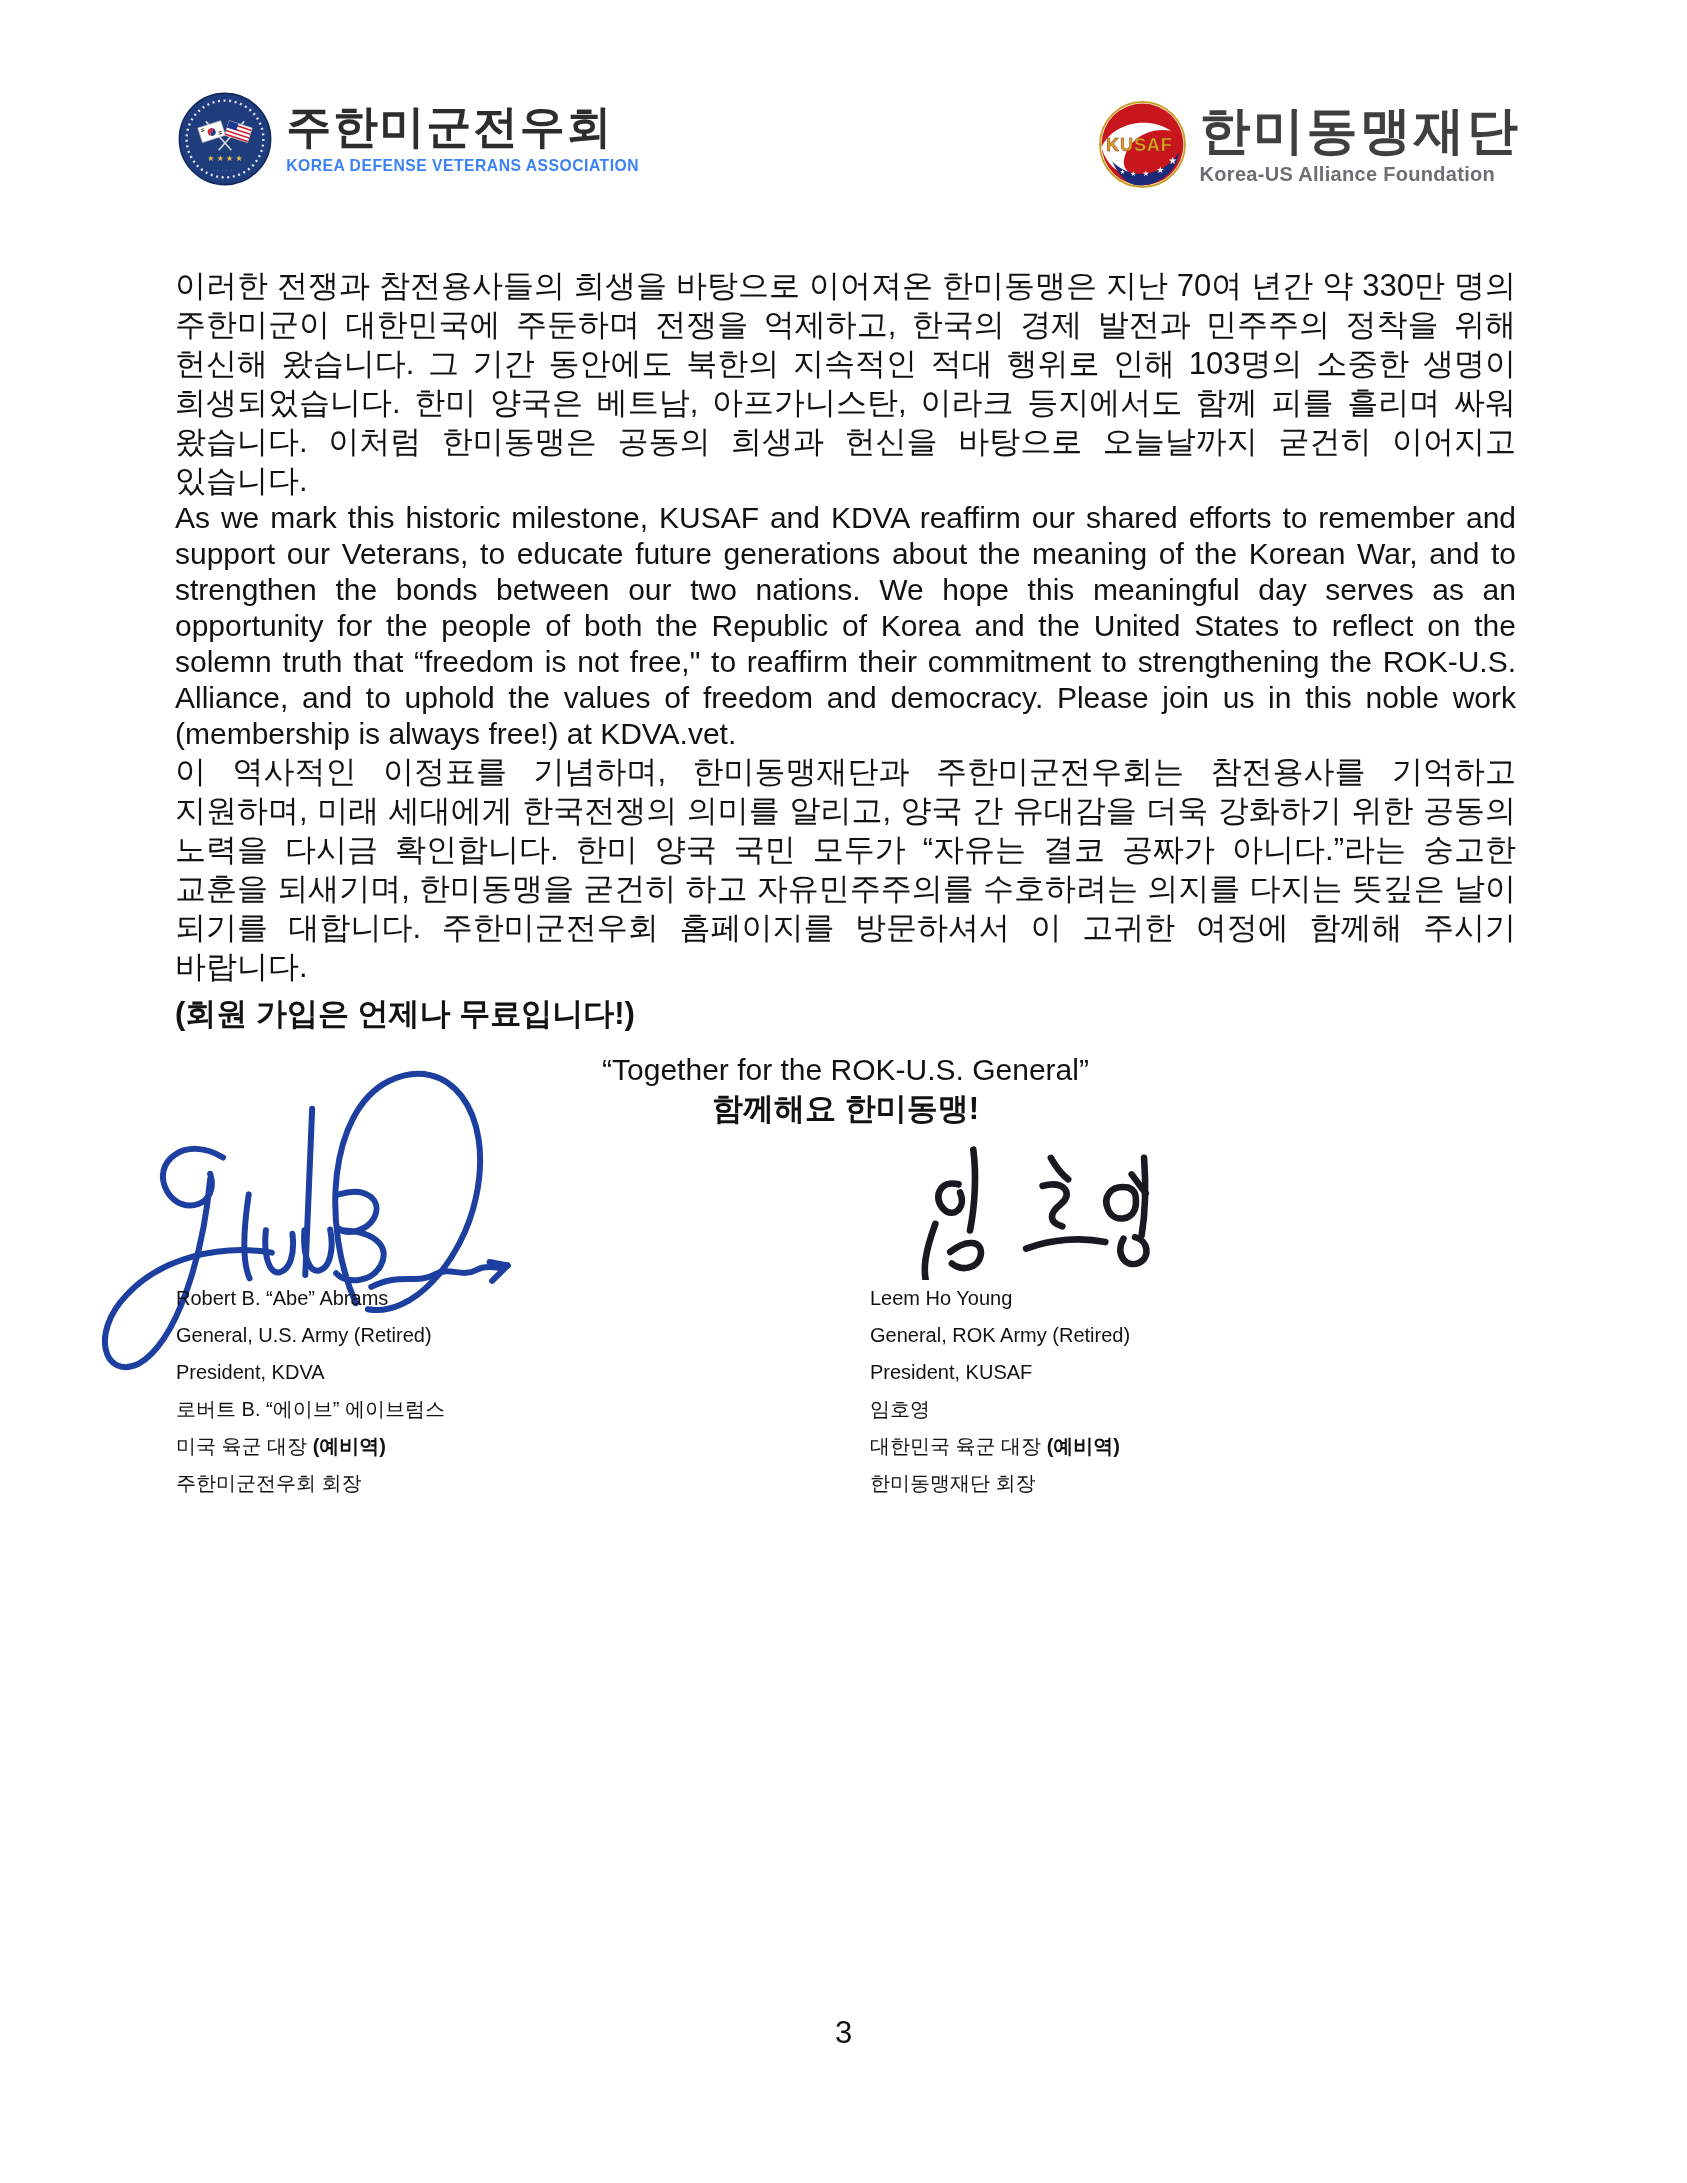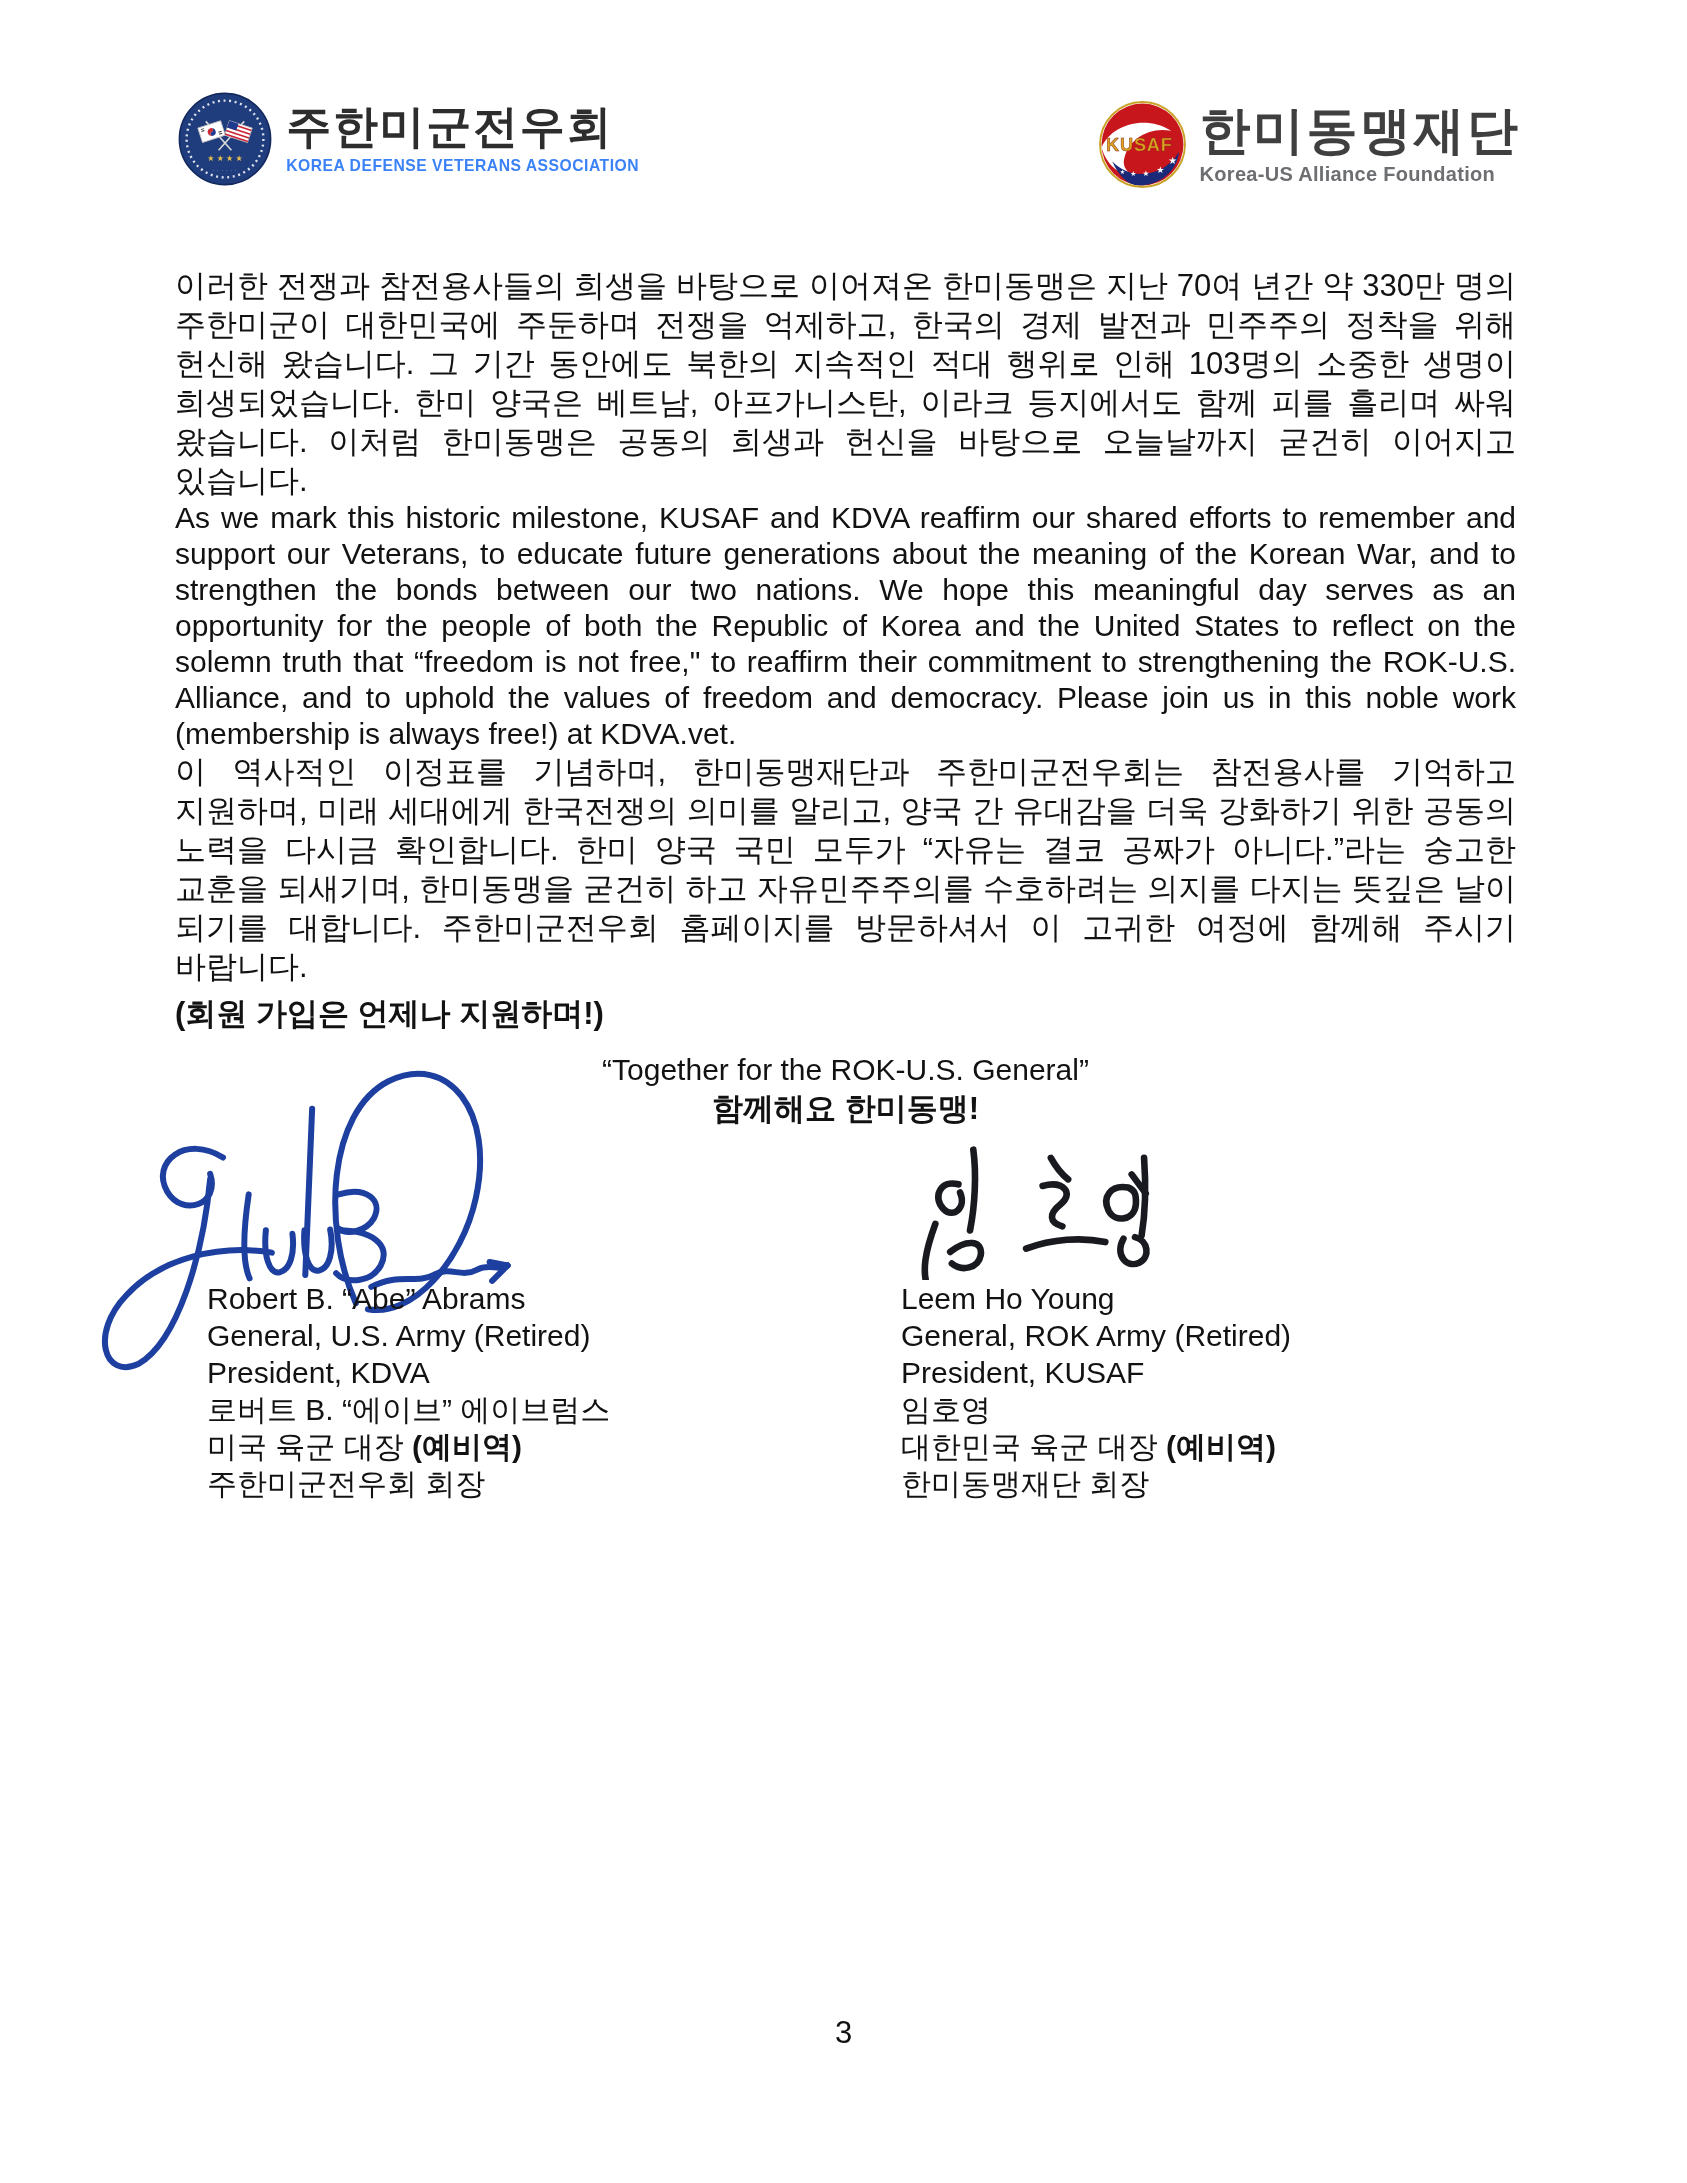--- a/index.html
+++ b/index.html
@@ -18,21 +18,21 @@
   
   .content{position:absolute;left:175px;top:266px;width:1341px;}
   .content p{margin:0;text-align:justify;}
   .kr{font-size:31px;line-height:39px;word-break:keep-all;}
   .en{font-size:30px;line-height:36px;margin-top:50px;}
   .kr2{margin-top:5.8px;}
   .bold-line{font-weight:bold;text-align:left !important;margin-top:8.3px !important;}
   .slogan{text-align:center !important;margin-top:16.5px !important;font-size:30px;line-height:39px;}
   .slogan-kr{text-align:center !important;font-size:31px;line-height:39px;font-weight:bold;}
   
-  .sig-block{position:absolute;font-size:30px;line-height:37px;margin-left:31px;}
+  .sig-block{position:absolute;font-size:20px;line-height:37px;}
   .sig-left{left:176px;top:1280px;}
   .sig-right{left:870px;top:1280px;}
   .sig-block div{white-space:nowrap;}
   .paren-bold{font-weight:bold;}
   .sig-svg{position:absolute;pointer-events:none;}
   .sig-svg-left{left:73px;top:1052px;}
   .sig-svg-right{left:887px;top:1115px;}
   
   .page-num{position:absolute;left:0;top:2015px;width:100%;text-align:center;font-size:31px;color:#111;}
 </style>
@@ -98,21 +98,21 @@
     <div>
       <div class="kusaf-kr">한미동맹재단</div>
       <div class="kusaf-en">Korea-US Alliance Foundation</div>
     </div>
   </div>
 
   <div class="content">
     <p class="kr">이러한 전쟁과 참전용사들의 희생을 바탕으로 이어져온 한미동맹은 지난 70여 년간 약 330만 명의 주한미군이 대한민국에 주둔하며 전쟁을 억제하고, 한국의 경제 발전과 민주주의 정착을 위해 헌신해 왔습니다. 그 기간 동안에도 북한의 지속적인 적대 행위로 인해 103명의 소중한 생명이 희생되었습니다. 한미 양국은 베트남, 아프가니스탄, 이라크 등지에서도 함께 피를 흘리며 싸워 왔습니다. 이처럼 한미동맹은 공동의 희생과 헌신을 바탕으로 오늘날까지 굳건히 이어지고 있습니다.</p>
     <p class="en">As we mark this historic milestone, KUSAF and KDVA reaffirm our shared efforts to remember and support our Veterans, to educate future generations about the meaning of the Korean War, and to strengthen the bonds between our two nations. We hope this meaningful day serves as an opportunity for the people of both the Republic of Korea and the United States to reflect on the solemn truth that “freedom is not free," to reaffirm their commitment to strengthening the ROK-U.S. Alliance, and to uphold the values of freedom and democracy. Please join us in this noble work (membership is always free!) at KDVA.vet.</p>
     <p class="kr kr2">이 역사적인 이정표를 기념하며, 한미동맹재단과 주한미군전우회는 참전용사를 기억하고 지원하며, 미래 세대에게 한국전쟁의 의미를 알리고, 양국 간 유대감을 더욱 강화하기 위한 공동의 노력을 다시금 확인합니다. 한미 양국 국민 모두가 “자유는 결코 공짜가 아니다.”라는 숭고한 교훈을 되새기며, 한미동맹을 굳건히 하고 자유민주주의를 수호하려는 의지를 다지는 뜻깊은 날이 되기를 대합니다. 주한미군전우회 홈페이지를 방문하셔서 이 고귀한 여정에 함께해 주시기 바랍니다.</p>
-    <p class="kr bold-line">(회원 가입은 언제나 지원하며!)</p>
+    <p class="kr bold-line">(회원 가입은 언제나 무료입니다!)</p>
     <p class="slogan">“Together for the ROK-U.S. General”</p>
     <p class="slogan-kr">함께해요 한미동맹!</p>
   </div>
 
   <svg class="sig-svg sig-svg-left" width="480" height="331" viewBox="0 0 560 370">
     <g fill="none" stroke="#1d3f9f" stroke-width="7" stroke-linecap="round" stroke-linejoin="round">
       <path d="M 330 285 C 290 195 298 62 368 26 C 438 -8 492 62 470 162 C 454 236 396 302 344 292"></path>
       <path d="M 175 115 C 132 88 90 120 110 155 C 128 185 172 170 160 134"></path>
       <path d="M 160 140 C 152 228 122 330 76 356 C 36 374 20 320 62 276 C 102 232 172 216 232 226"></path>
       <path d="M 205 158 C 199 198 197 236 206 256"></path>

